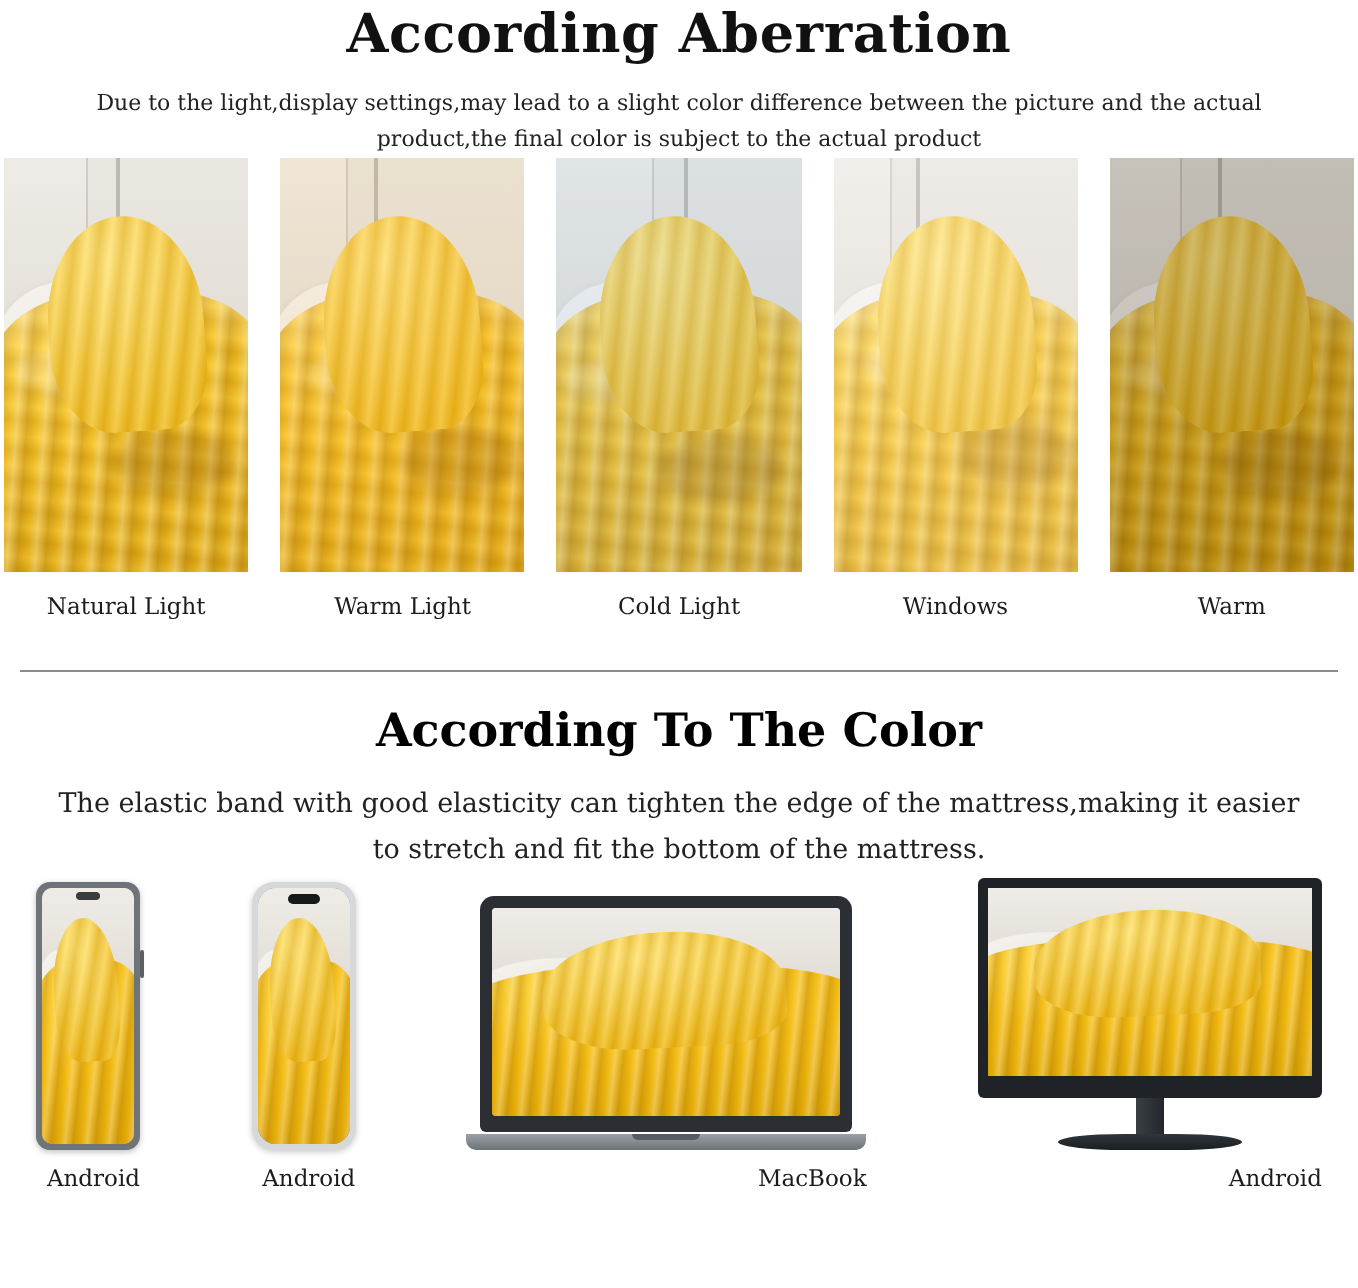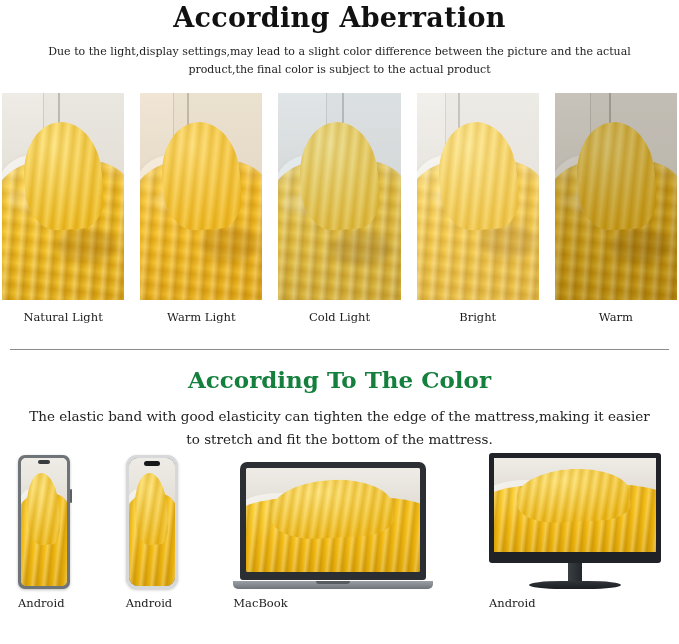--- a/index.html
+++ b/index.html
@@ -38,21 +38,20 @@
     font-size: 11px;
     line-height: 1.65;
     color: #222222;
     margin: 10px 14px 0 14px;
   }
 
   
   .swatch-strip {
     display: flex;
     gap: 16px;
-    margin-top: 14px;
     padding: 0 2px;
     height: 240px;
   }
   .swatch {
     flex: 1 1 0;
     display: flex;
     flex-direction: column;
     background: #ffffff;
     overflow: hidden;
   }
@@ -177,21 +176,21 @@
     margin: 16px 10px 0 10px;
   }
 
   
   .section2-title {
     text-align: center;
     font-family: "DejaVu Serif", serif;
     font-weight: bold;
     font-size: 23px;
     margin: 16px 0 0 0;
-    color: #15803d;
+    color: #000000;
   }
   .section2-sub {
     text-align: center;
     font-family: "DejaVu Serif", serif;
     font-size: 13.5px;
     line-height: 1.65;
     color: #222222;
     margin: 12px 22px 0 22px;
   }
 
@@ -199,21 +198,21 @@
   .device-row {
     display: flex;
     align-items: flex-end;
     justify-content: space-between;
     padding: 16px 18px 0 18px;
     height: 160px;
   }
   .device {
     display: flex;
     flex-direction: column;
-    align-items: flex-start;
+    align-items: flex-end;
   }
   .device-label {
     font-family: "DejaVu Serif", serif;
     font-size: 11.5px;
     color: #1c1c1c;
     margin-top: 7px;
   }
 
   
   .android-frame {
@@ -480,21 +479,21 @@
           <div class="pillow"></div>
           <div class="sheet"></div>
         </div>
         <div class="blanket">
           <div class="fold" style="left:16%;top:16%;width:48%;height:16%"></div>
           <div class="shade" style="left:52%;top:42%;width:40%;height:22%"></div>
         </div>
         <div class="drape"></div>
         <div class="tint bright"></div>
       </div>
-      <div class="swatch-label">Bright</div>
+      <div class="swatch-label">Windows</div>
     </div>
 
     <div class="swatch">
       <div class="swatch-photo">
         <div class="room">
           <div class="panel" style="left:0;width:30%"></div>
           <div class="wall-line" style="left:44%"></div>
           <div class="pillow"></div>
           <div class="sheet"></div>
         </div>

